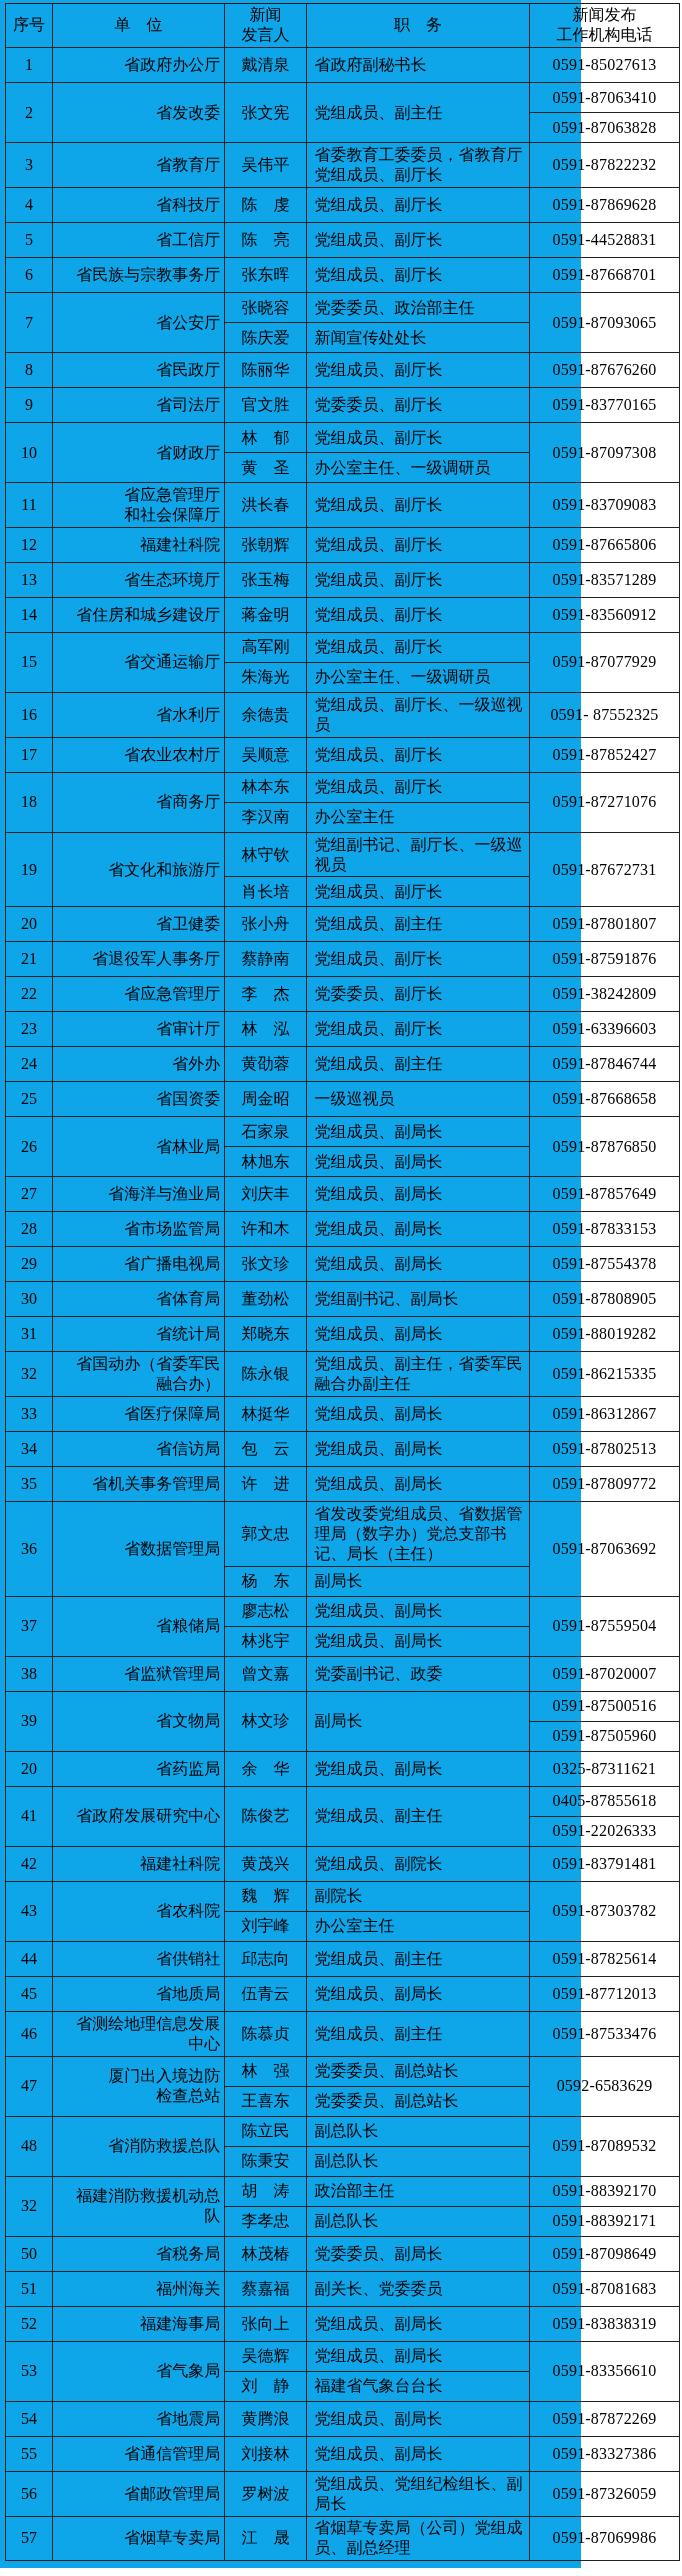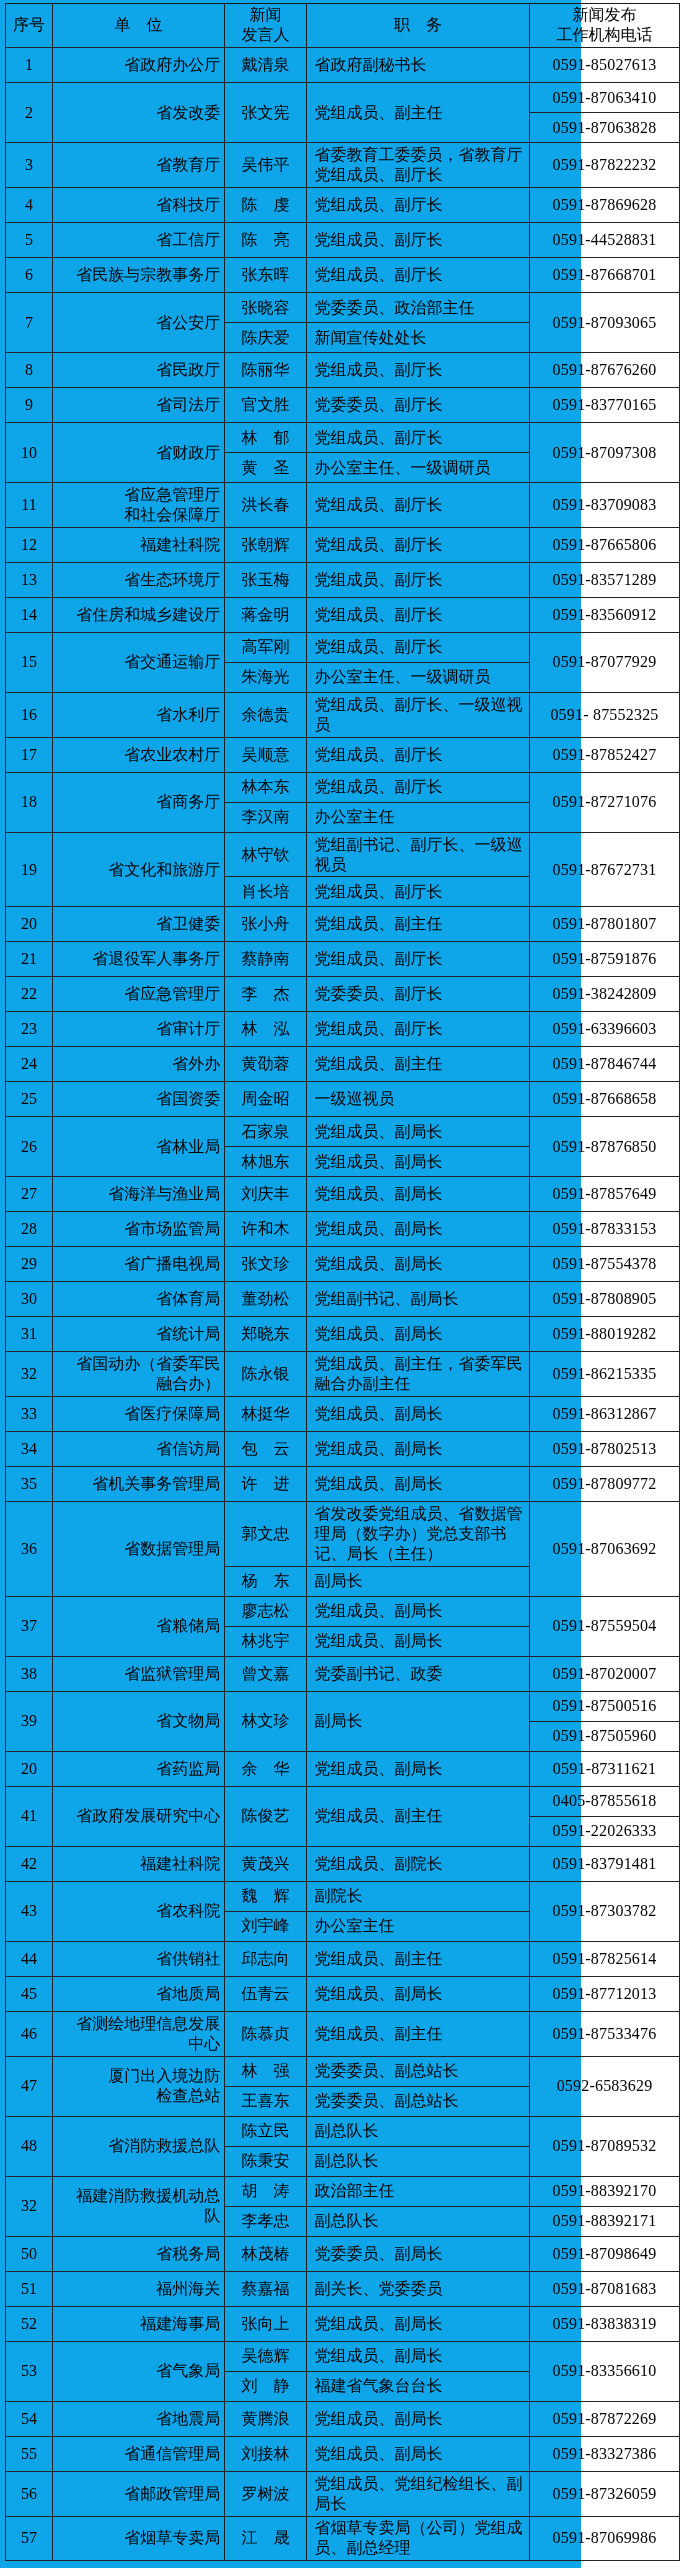--- a/index.html
+++ b/index.html
@@ -389,21 +389,21 @@
           <td class="phone-cell">0591-87500516</td>
         </tr>
         <tr class="h-sub">
           <td class="phone-cell">0591-87505960</td>
         </tr>
         <tr class="group-start h-single">
           <td class="no-cell">20</td>
           <td class="unit-cell">省药监局</td>
           <td class="name-cell">余　华</td>
           <td class="title-cell">党组成员、副局长</td>
-          <td class="phone-cell">0591-87311621</td>
+          <td class="phone-cell">0325-87311621</td>
         </tr>
         <tr class="group-start h-sub">
           <td class="no-cell" rowspan="2">41</td>
           <td class="unit-cell" rowspan="2">省政府发展研究中心</td>
           <td class="name-cell" rowspan="2">陈俊艺</td>
           <td class="title-cell" rowspan="2">党组成员、副主任</td>
           <td class="phone-cell">0405-87855618</td>
         </tr>
         <tr class="h-sub">
           <td class="phone-cell">0591-22026333</td>

